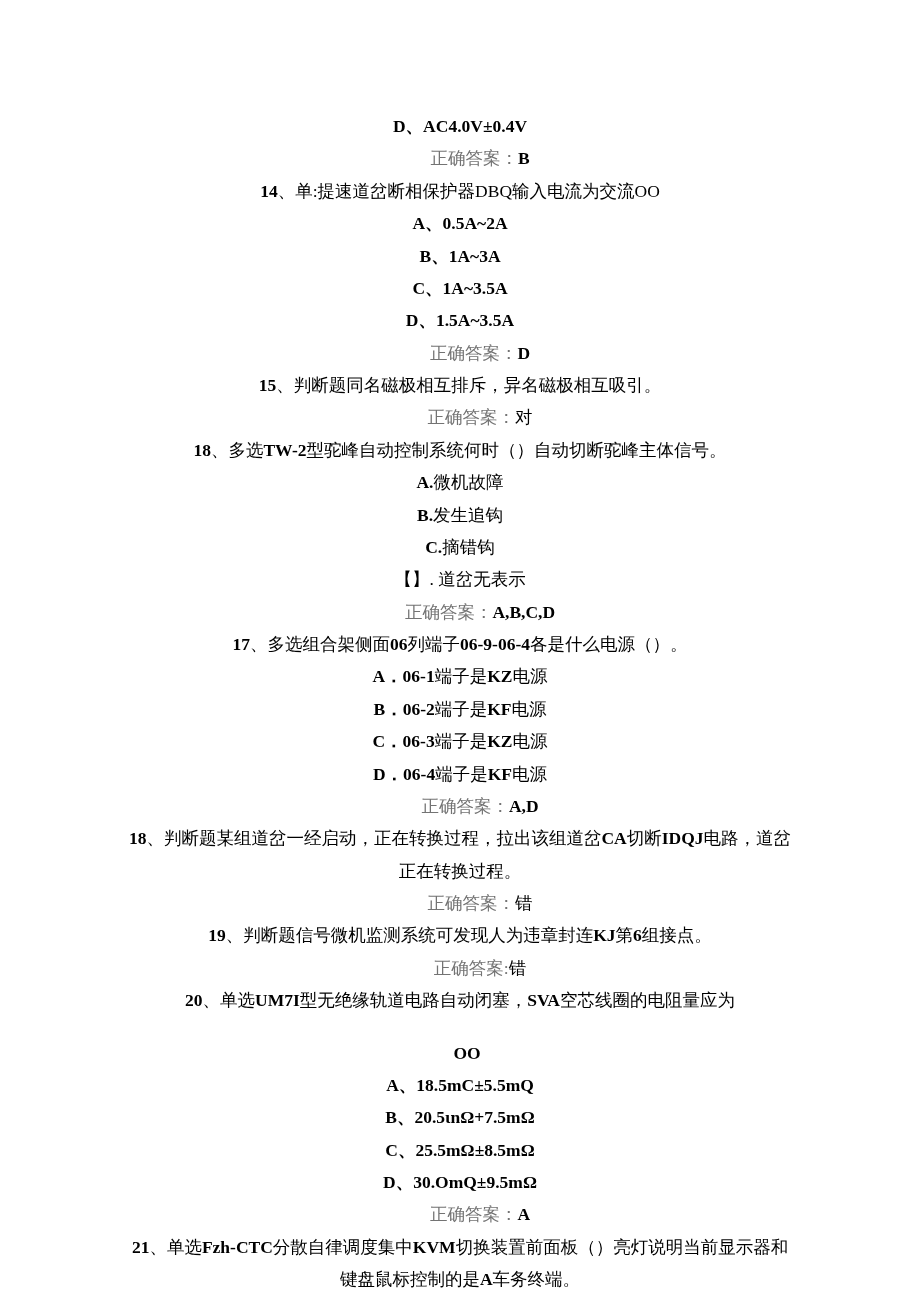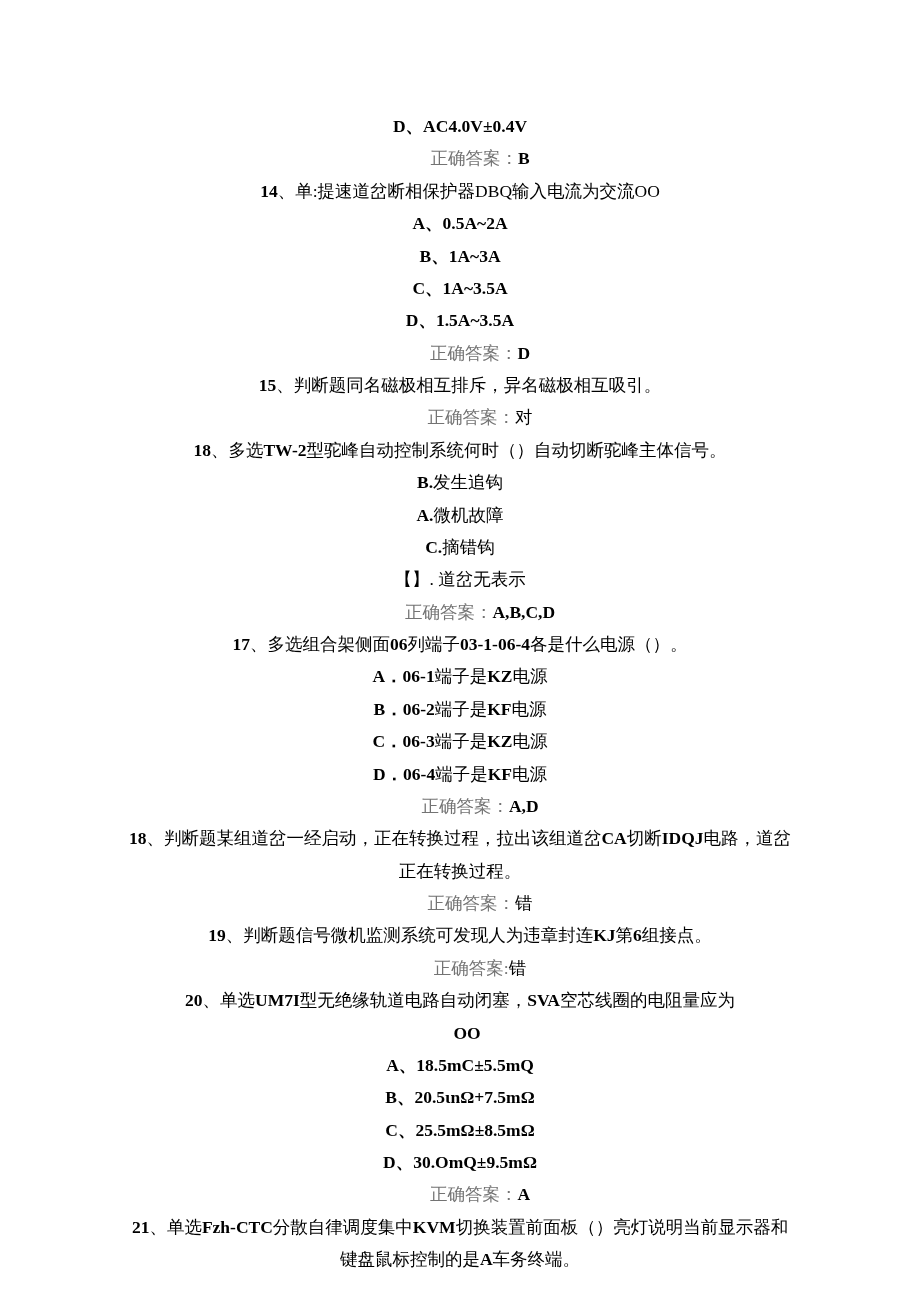--- a/index.html
+++ b/index.html
@@ -22,20 +22,21 @@
   }
   .bold {
     font-weight: bold;
   }
   .red {
     color: #737373;
     margin-left: 40px;
   }
   .indent {
     padding-left: 14px;
+    margin-top: 20px;
   }
 </style>
 </head>
 <body>
 
 <div class="page">
 
   <p class="line bold">D、AC4.0V±0.4V</p>
   <p class="line"><span class="red">正确答案：</span><span class="bold">B</span></p>
 
@@ -43,27 +44,27 @@
   <p class="line bold">A、0.5A~2A</p>
   <p class="line bold">B、1A~3A</p>
   <p class="line bold">C、1A~3.5A</p>
   <p class="line bold">D、1.5A~3.5A</p>
   <p class="line"><span class="red">正确答案：</span><span class="bold">D</span></p>
 
   <p class="line"><span class="bold">15</span><span>、判断题同名磁极相互排斥，异名磁极相互吸引。</span></p>
   <p class="line"><span class="red">正确答案：</span><span>对</span></p>
 
   <p class="line"><span class="bold">18</span><span>、多选</span><span class="bold">TW-2</span><span>型驼峰自动控制系统何时（）自动切断驼峰主体信号。</span></p>
+  <p class="line"><span class="bold">A.</span><span>微机故障</span></p>
   <p class="line"><span class="bold">B.</span><span>发生追钩</span></p>
-  <p class="line"><span class="bold">A.</span><span>微机故障</span></p>
   <p class="line"><span class="bold">C.</span><span>摘错钩</span></p>
   <p class="line">【】. 道岔无表示</p>
   <p class="line"><span class="red">正确答案：</span><span class="bold">A,B,C,D</span></p>
 
-  <p class="line"><span class="bold">17</span><span>、多选组合架侧面</span><span class="bold">06</span><span>列端子</span><span class="bold">03-1-06-4</span><span>各是什么电源（）。</span></p>
+  <p class="line"><span class="bold">17</span><span>、多选组合架侧面</span><span class="bold">06</span><span>列端子</span><span class="bold">06-9-06-4</span><span>各是什么电源（）。</span></p>
   <p class="line"><span class="bold">A．06-1</span><span>端子是</span><span class="bold">KZ</span><span>电源</span></p>
   <p class="line"><span class="bold">B．06-2</span><span>端子是</span><span class="bold">KF</span><span>电源</span></p>
   <p class="line"><span class="bold">C．06-3</span><span>端子是</span><span class="bold">KZ</span><span>电源</span></p>
   <p class="line"><span class="bold">D．06-4</span><span>端子是</span><span class="bold">KF</span><span>电源</span></p>
   <p class="line"><span class="red">正确答案：</span><span class="bold">A,D</span></p>
 
   <p class="line"><span class="bold">18</span><span>、判断题某组道岔一经启动，正在转换过程，拉出该组道岔</span><span class="bold">CA</span><span>切断</span><span class="bold">IDQJ</span><span>电路，道岔</span></p>
   <p class="line">正在转换过程。</p>
   <p class="line"><span class="red">正确答案：</span><span>错</span></p>
 

